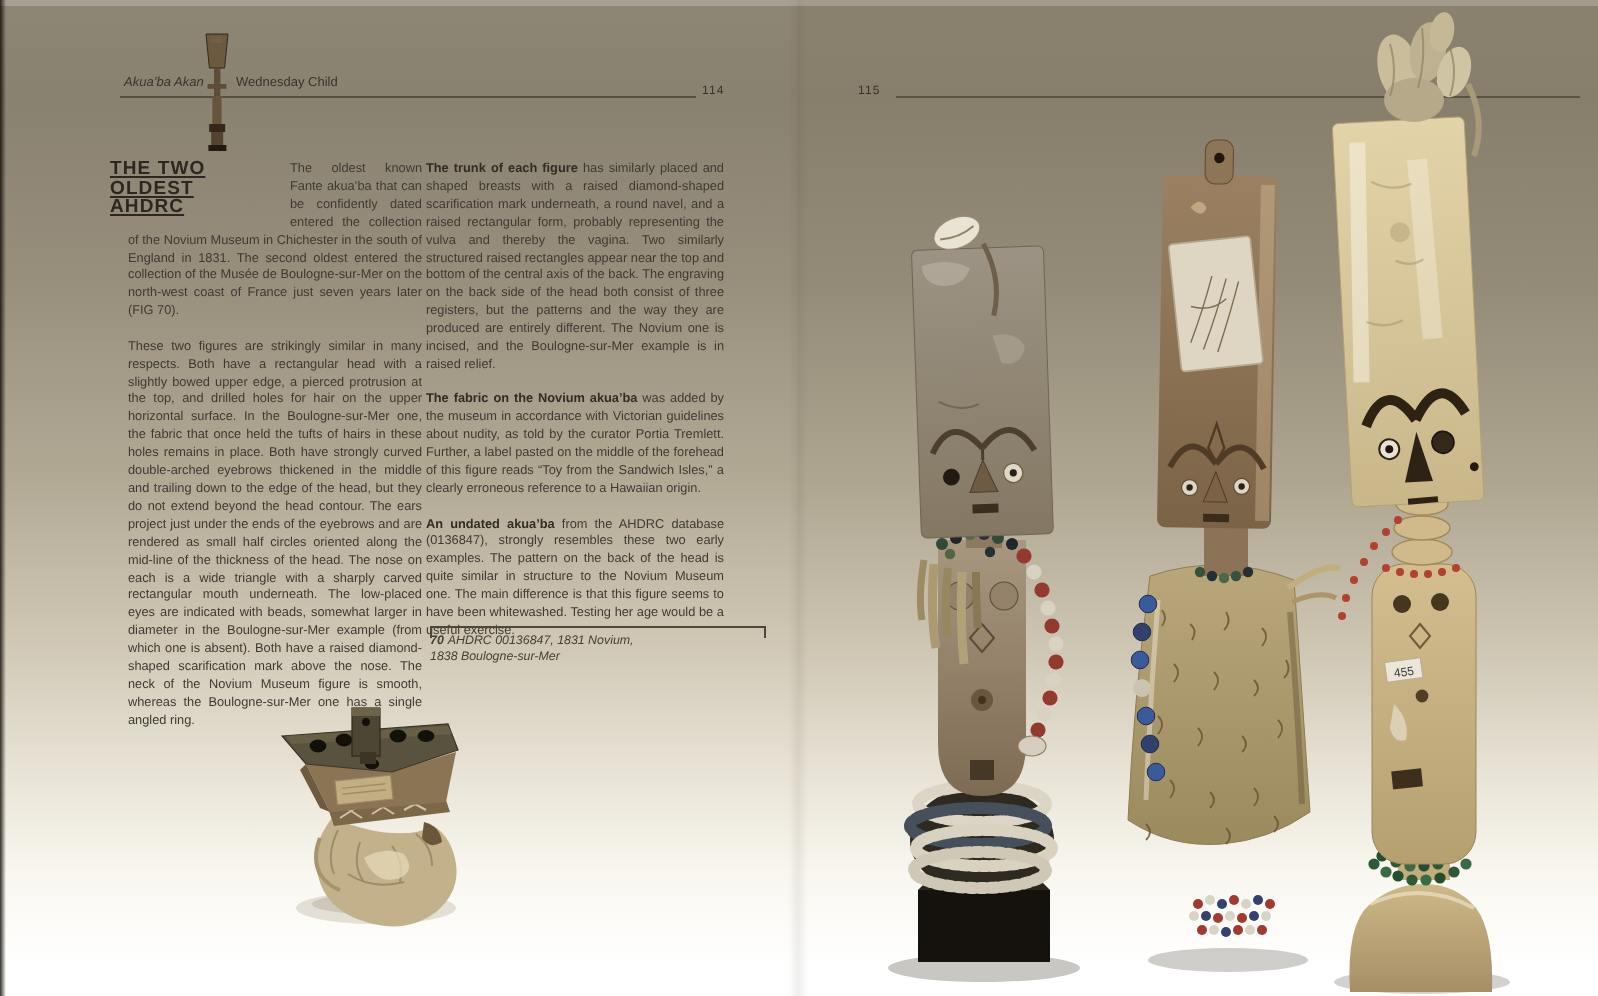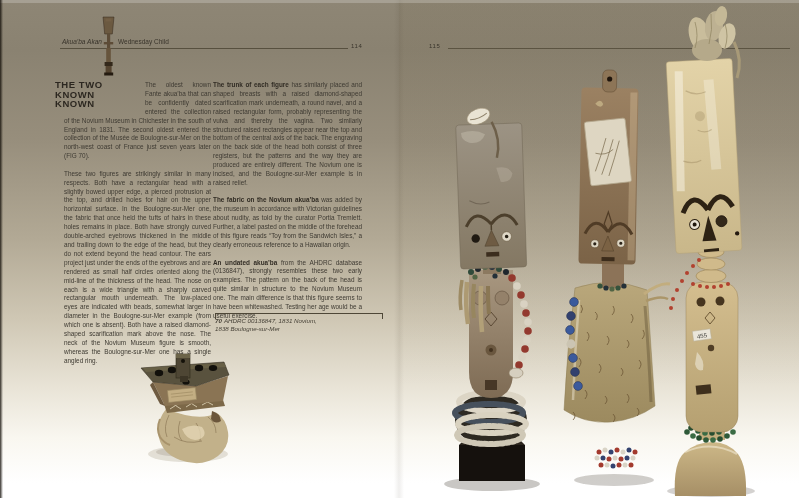--- a/index.html
+++ b/index.html
@@ -21,21 +21,21 @@
   .folio{position:absolute;top:43px;font-size:6px;letter-spacing:.6px;color:#39342b;z-index:5;}
   .folio-left{left:351px;}
   .folio-right{left:429px;}
   .hdr-icon{position:absolute;left:101px;top:15px;z-index:6;}
 
   
   .article-col1{position:absolute;left:64px;top:81px;width:147px;z-index:5;}
   .article-col2{position:absolute;left:213px;top:81px;width:149px;z-index:5;}
   .heading{float:left;width:80px;margin:-1px 10px 2px -9px;font-size:9.5px;line-height:9.6px;
     letter-spacing:.55px;font-weight:bold;color:#2c2720;}
-  .heading span{display:block;}
+  .heading span{display:block;text-decoration:underline;}
   .article-col1 p,.article-col2 p{font-size:6.4px;line-height:8.9px;margin:0 0 8.6px;color:#3e3a32;text-align:justify;}
   .lead{font-weight:bold;color:#312c24;}
 
   
   .caption{position:absolute;left:215px;top:313px;width:168px;border-top:1px solid #4e4737;padding-top:3px;z-index:6;}
   .caption .tick{position:absolute;top:0;width:1px;height:5px;background:#4e4737;}
   .tick-l{left:0;} .tick-r{right:0;}
   .caption-text{width:106px;font-size:6.2px;line-height:8.4px;font-style:italic;color:#454036;}
   .caption-num{font-weight:bold;margin-right:2px;}
 
@@ -65,21 +65,21 @@
 
   <div class="hdr-chapter">Wednesday Child</div>
   <div class="hdr-rule-left"></div>
   <div class="hdr-rule-right"></div>
   <div class="folio folio-left">114</div>
   <div class="folio folio-right">115</div>
 
   <div class="article-col1">
     <div class="heading">
       <span>THE TWO</span>
-      <span>KNOWN KNOWN</span>
+      <span>OLDEST AHDRC</span>
     </div>
     <p><span>The oldest known Fante akua’ba that can be confidently dated entered the collection of the Novium Museum in Chichester in the south of England in 1831. The second oldest entered the collection of the Musée de Boulogne-sur-Mer on the north-west coast of France just seven years later (FIG 70).</span></p>
     <p><span>These two figures are strikingly similar in many respects. Both have a rectangular head with a slightly bowed upper edge, a pierced protrusion at the top, and drilled holes for hair on the upper horizontal surface. In the Boulogne-sur-Mer one, the fabric that once held the tufts of hairs in these holes remains in place. Both have strongly curved double-arched eyebrows thickened in the middle and trailing down to the edge of the head, but they do not extend beyond the head contour. The ears project just under the ends of the eyebrows and are rendered as small half circles oriented along the mid-line of the thickness of the head. The nose on each is a wide triangle with a sharply carved rectangular mouth underneath. The low-placed eyes are indicated with beads, somewhat larger in diameter in the Boulogne-sur-Mer example (from which one is absent). Both have a raised diamond-shaped scarification mark above the nose. The neck of the Novium Museum figure is smooth, whereas the Boulogne-sur-Mer one has a single angled ring.</span></p>
   </div>
 
   <div class="article-col2">
     <p><span class="lead">The trunk of each figure</span><span> has similarly placed and shaped breasts with a raised diamond-shaped scarification mark underneath, a round navel, and a raised rectangular form, probably representing the vulva and thereby the vagina. Two similarly structured raised rectangles appear near the top and bottom of the central axis of the back. The engraving on the back side of the head both consist of three registers, but the patterns and the way they are produced are entirely different. The Novium one is incised, and the Boulogne-sur-Mer example is in raised relief.</span></p>
     <p><span class="lead">The fabric on the Novium akua’ba</span><span> was added by the museum in accordance with Victorian guidelines about nudity, as told by the curator Portia Tremlett. Further, a label pasted on the middle of the forehead of this figure reads “Toy from the Sandwich Isles,” a clearly erroneous reference to a Hawaiian origin.</span></p>
     <p><span class="lead">An undated akua’ba</span><span> from the AHDRC database (0136847), strongly resembles these two early examples. The pattern on the back of the head is quite similar in structure to the Novium Museum one. The main difference is that this figure seems to have been whitewashed. Testing her age would be a useful exercise.</span></p>
   </div>

